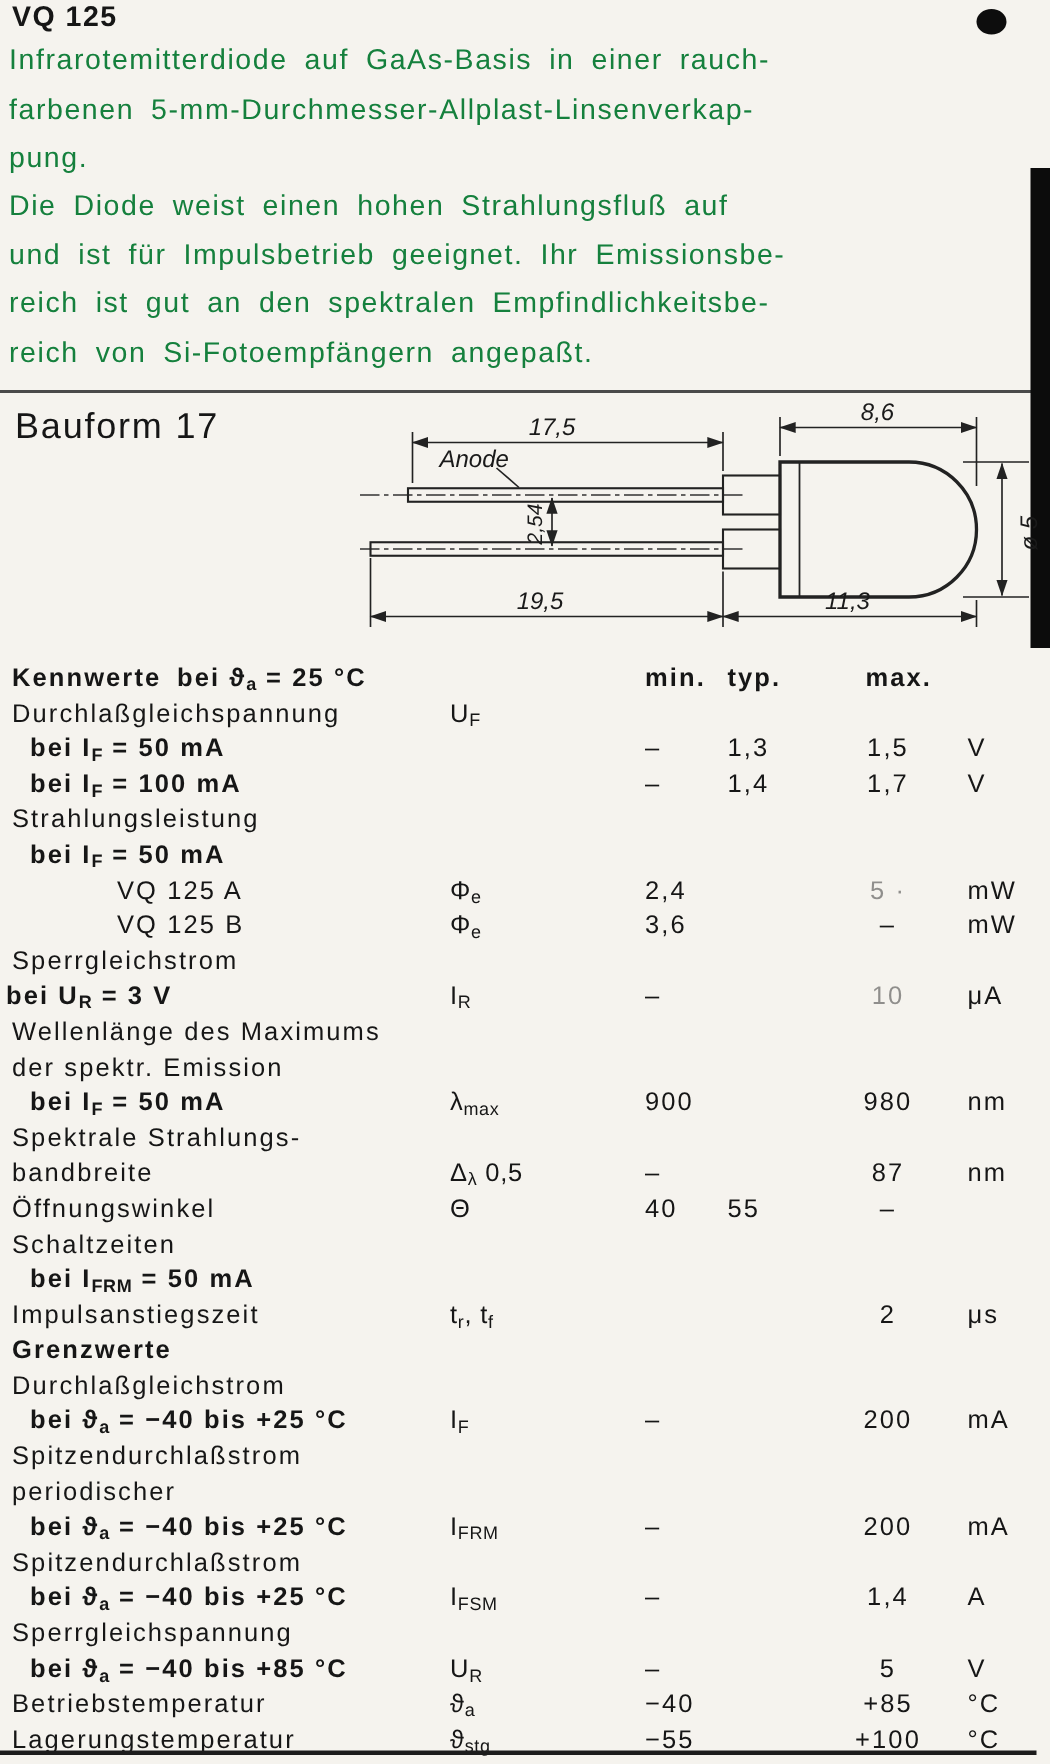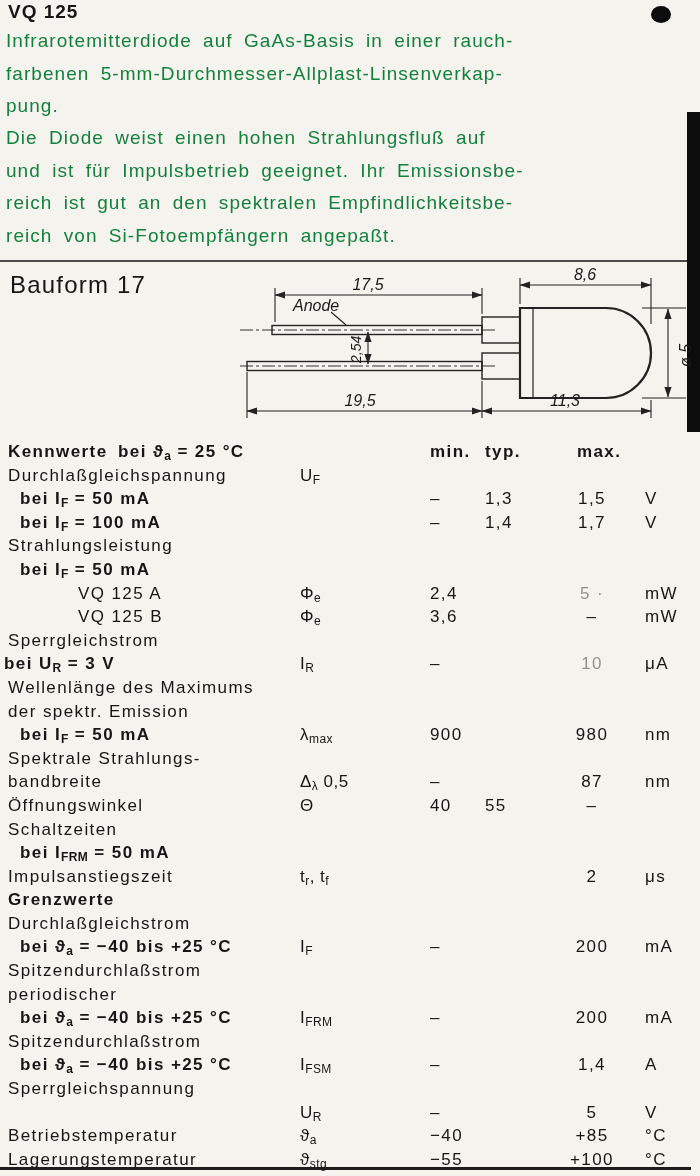--- a/index.html
+++ b/index.html
@@ -268,20 +268,21 @@
         <div class="cell c-label b" style="left: 20px;">bei  ϑ<sub>a</sub> = −40 bis +25 °C</div>
         <div class="cell c-sym">I<sub>FSM</sub></div>
         <div class="cell c-min">–</div>
         <div class="cell c-max">1,4</div>
         <div class="cell c-unit">A</div>
       </div>
       <div class="t-row">
         <div class="cell c-label">Sperrgleichspannung</div>
       </div>
       <div class="t-row">
+        <div class="cell c-label b" style="left: 20px;">bei ϑ<sub>a</sub> = −40 bis +85 °C</div>
         <div class="cell c-sym">U<sub>R</sub></div>
         <div class="cell c-min">–</div>
         <div class="cell c-max">5</div>
         <div class="cell c-unit">V</div>
       </div>
       <div class="t-row">
         <div class="cell c-label">Betriebstemperatur</div>
         <div class="cell c-sym">ϑ<sub>a</sub></div>
         <div class="cell c-min">−40</div>
         <div class="cell c-max">+85</div>

